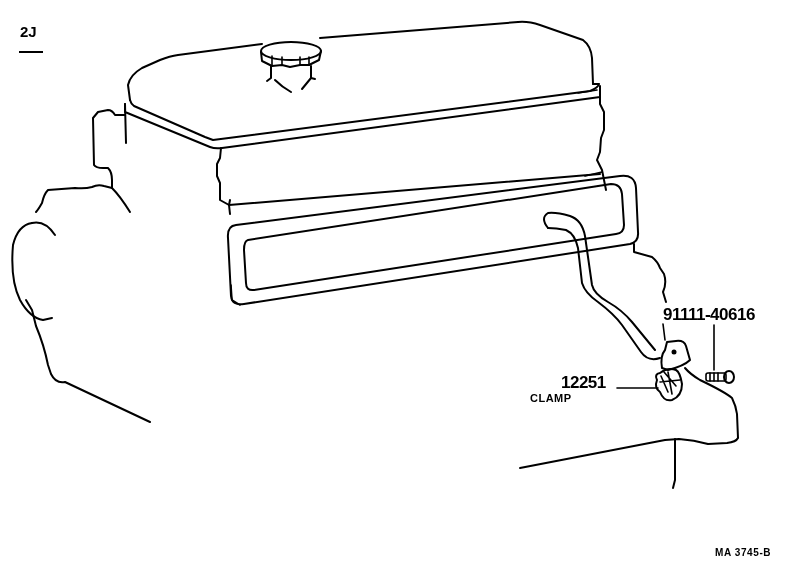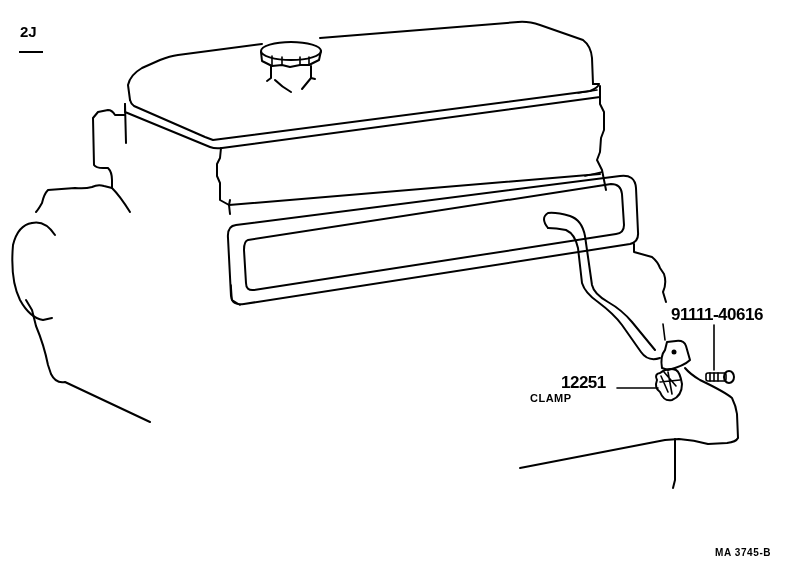--- a/index.html
+++ b/index.html
@@ -3,21 +3,21 @@
   <meta charset="utf-8">
   <style>
     html, body { margin: 0; padding: 0; background: #ffffff; }
     body { width: 792px; height: 570px; position: relative; overflow: hidden; font-family: "Liberation Sans", sans-serif; }
     #canvas { position: absolute; left: 0; top: 0; width: 792px; height: 570px; }
     .ln { fill: none; stroke: #000; stroke-width: 2; stroke-linejoin: round; stroke-linecap: round; }
     .thin { stroke-width: 1.6; }
     .label { position: absolute; color: #000; font-weight: bold; white-space: nowrap; line-height: 1; }
     .fig-id { left: 20px; top: 24px; font-size: 15px; }
     .fig-id-underline { position: absolute; left: 19px; top: 51px; width: 24px; height: 2px; background: #000; }
-    .pn-bolt { left: 663px; top: 306px; font-size: 17px; letter-spacing: -0.5px; margin-left: 8px; }
+    .pn-bolt { left: 663px; top: 306px; font-size: 17px; letter-spacing: -0.5px; }
     .pn-clamp { left: 561px; top: 374px; font-size: 17px; letter-spacing: -0.5px; text-align: center; }
     .pn-clamp-name { left: 530px; top: 393px; font-size: 11px; letter-spacing: 0.5px; }
     .ref-code { left: 679px; top: 548px; font-size: 10px; letter-spacing: 0.6px; padding-left: 36px; }
   </style>
 </head>
 <body>
 
 <svg id="canvas" viewBox="0 0 792 570" xmlns="http://www.w3.org/2000/svg">
 
   <g>

